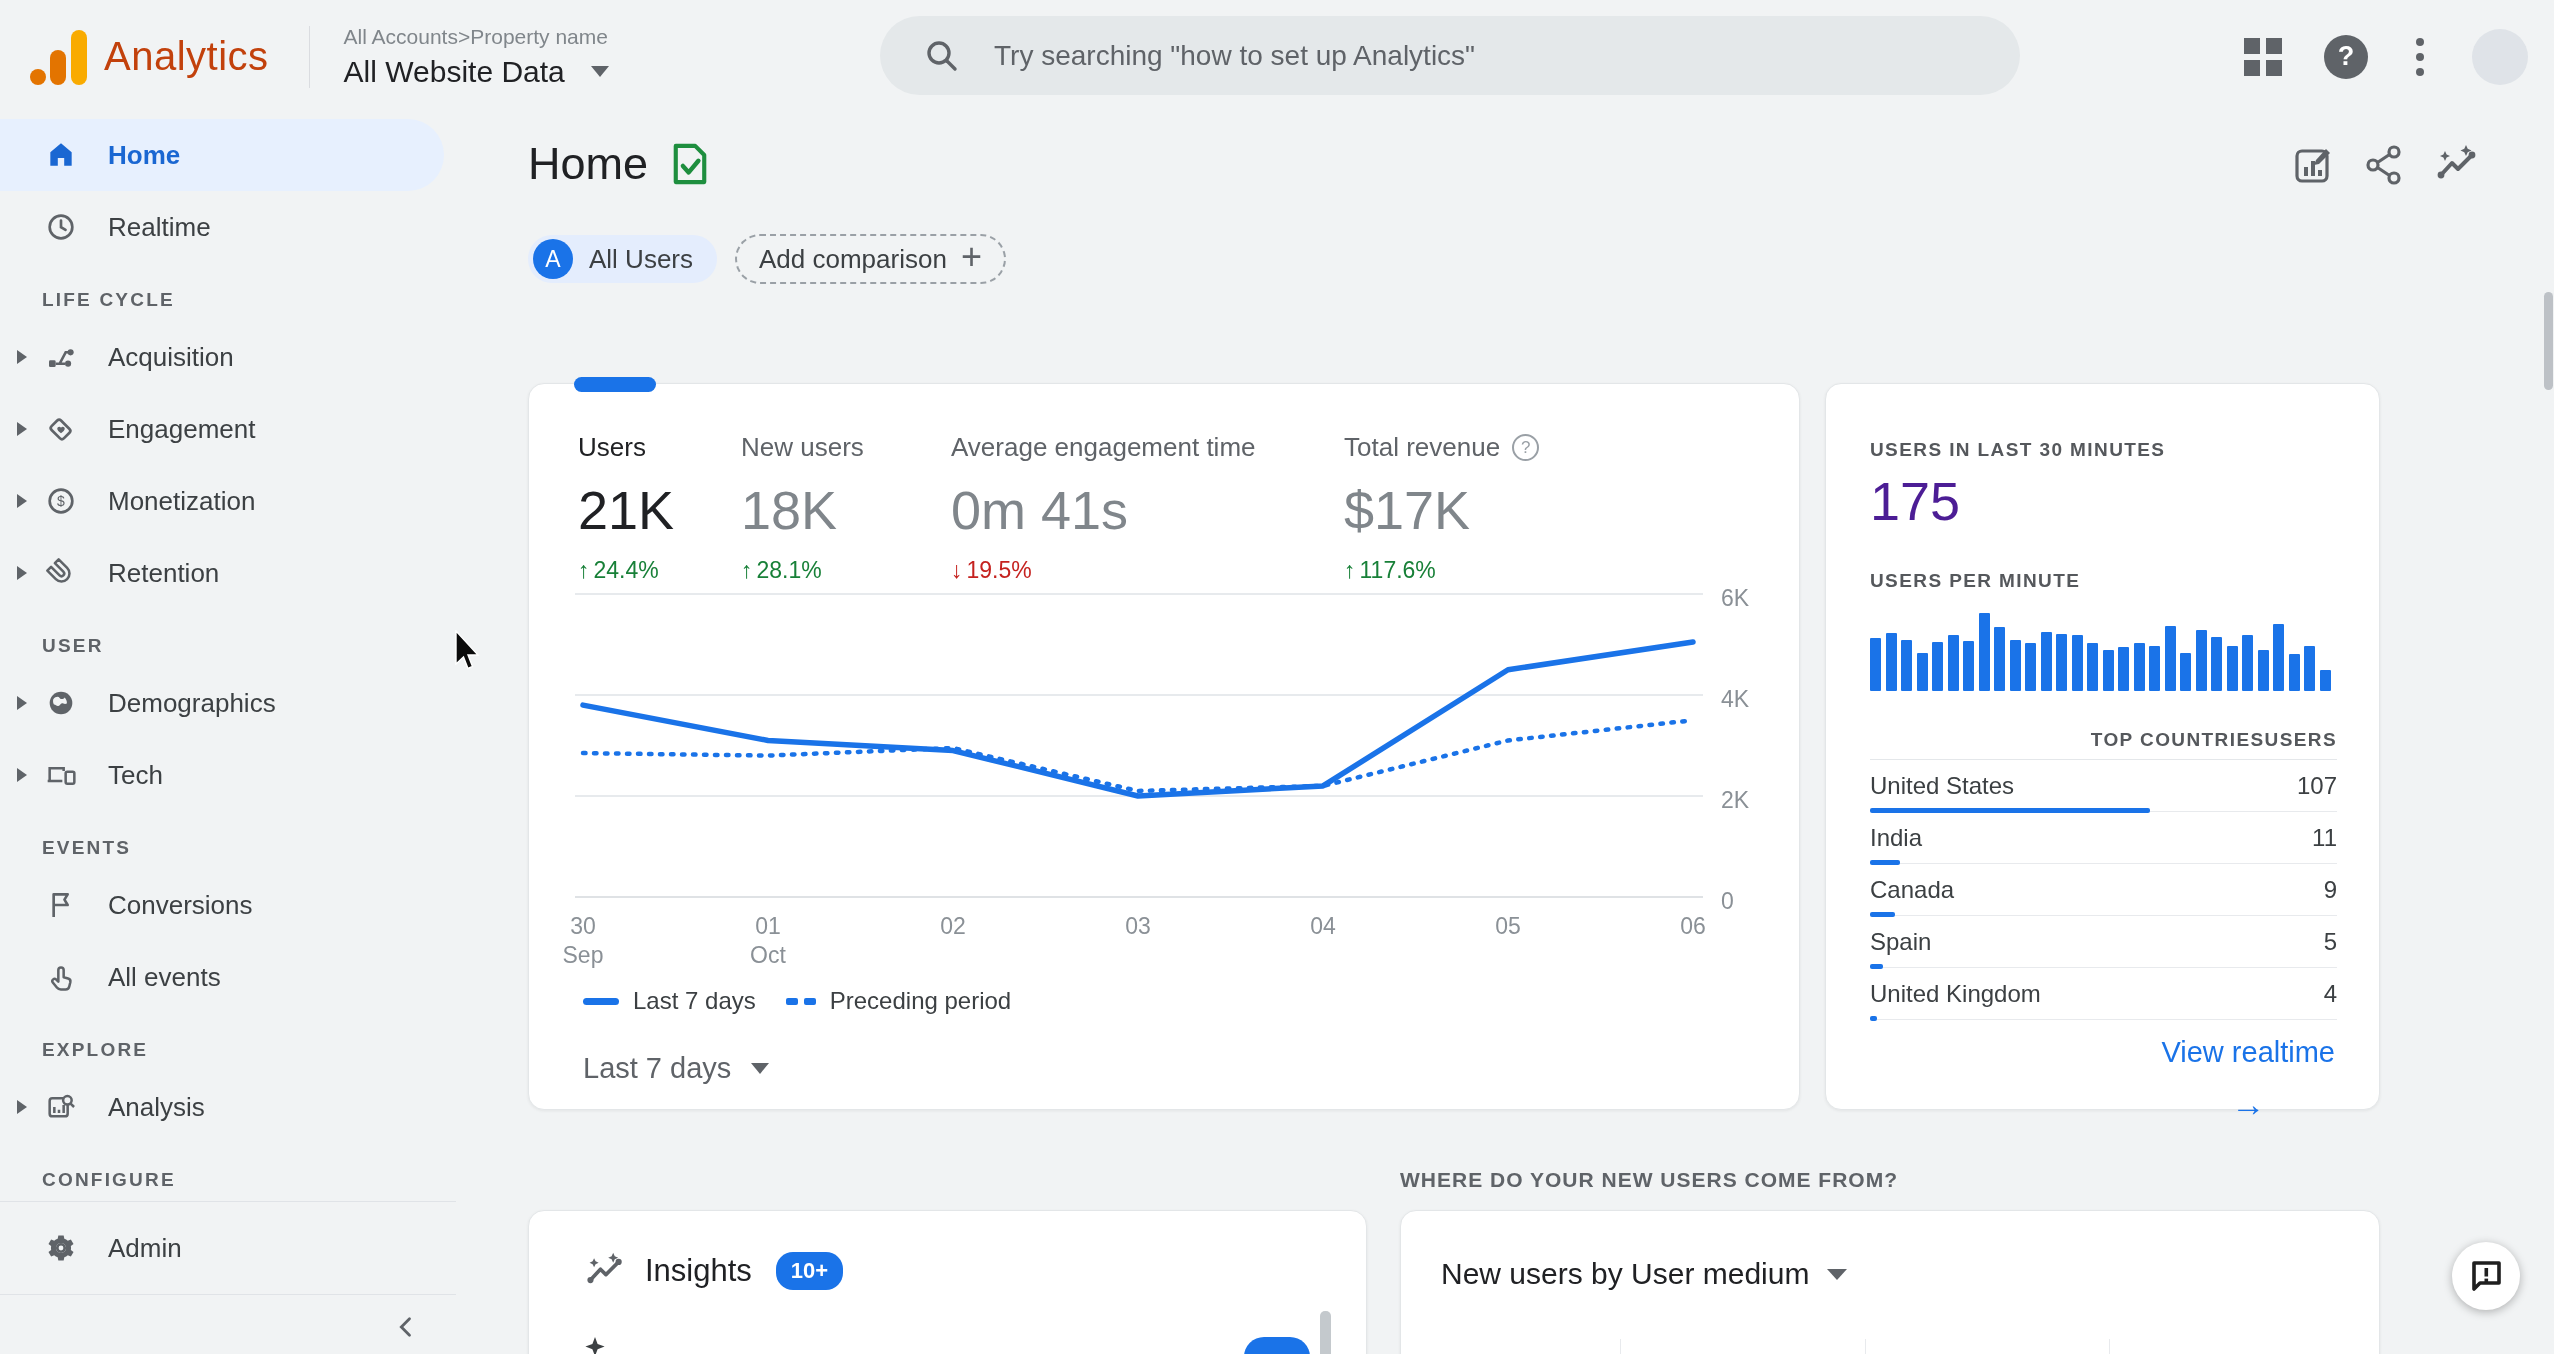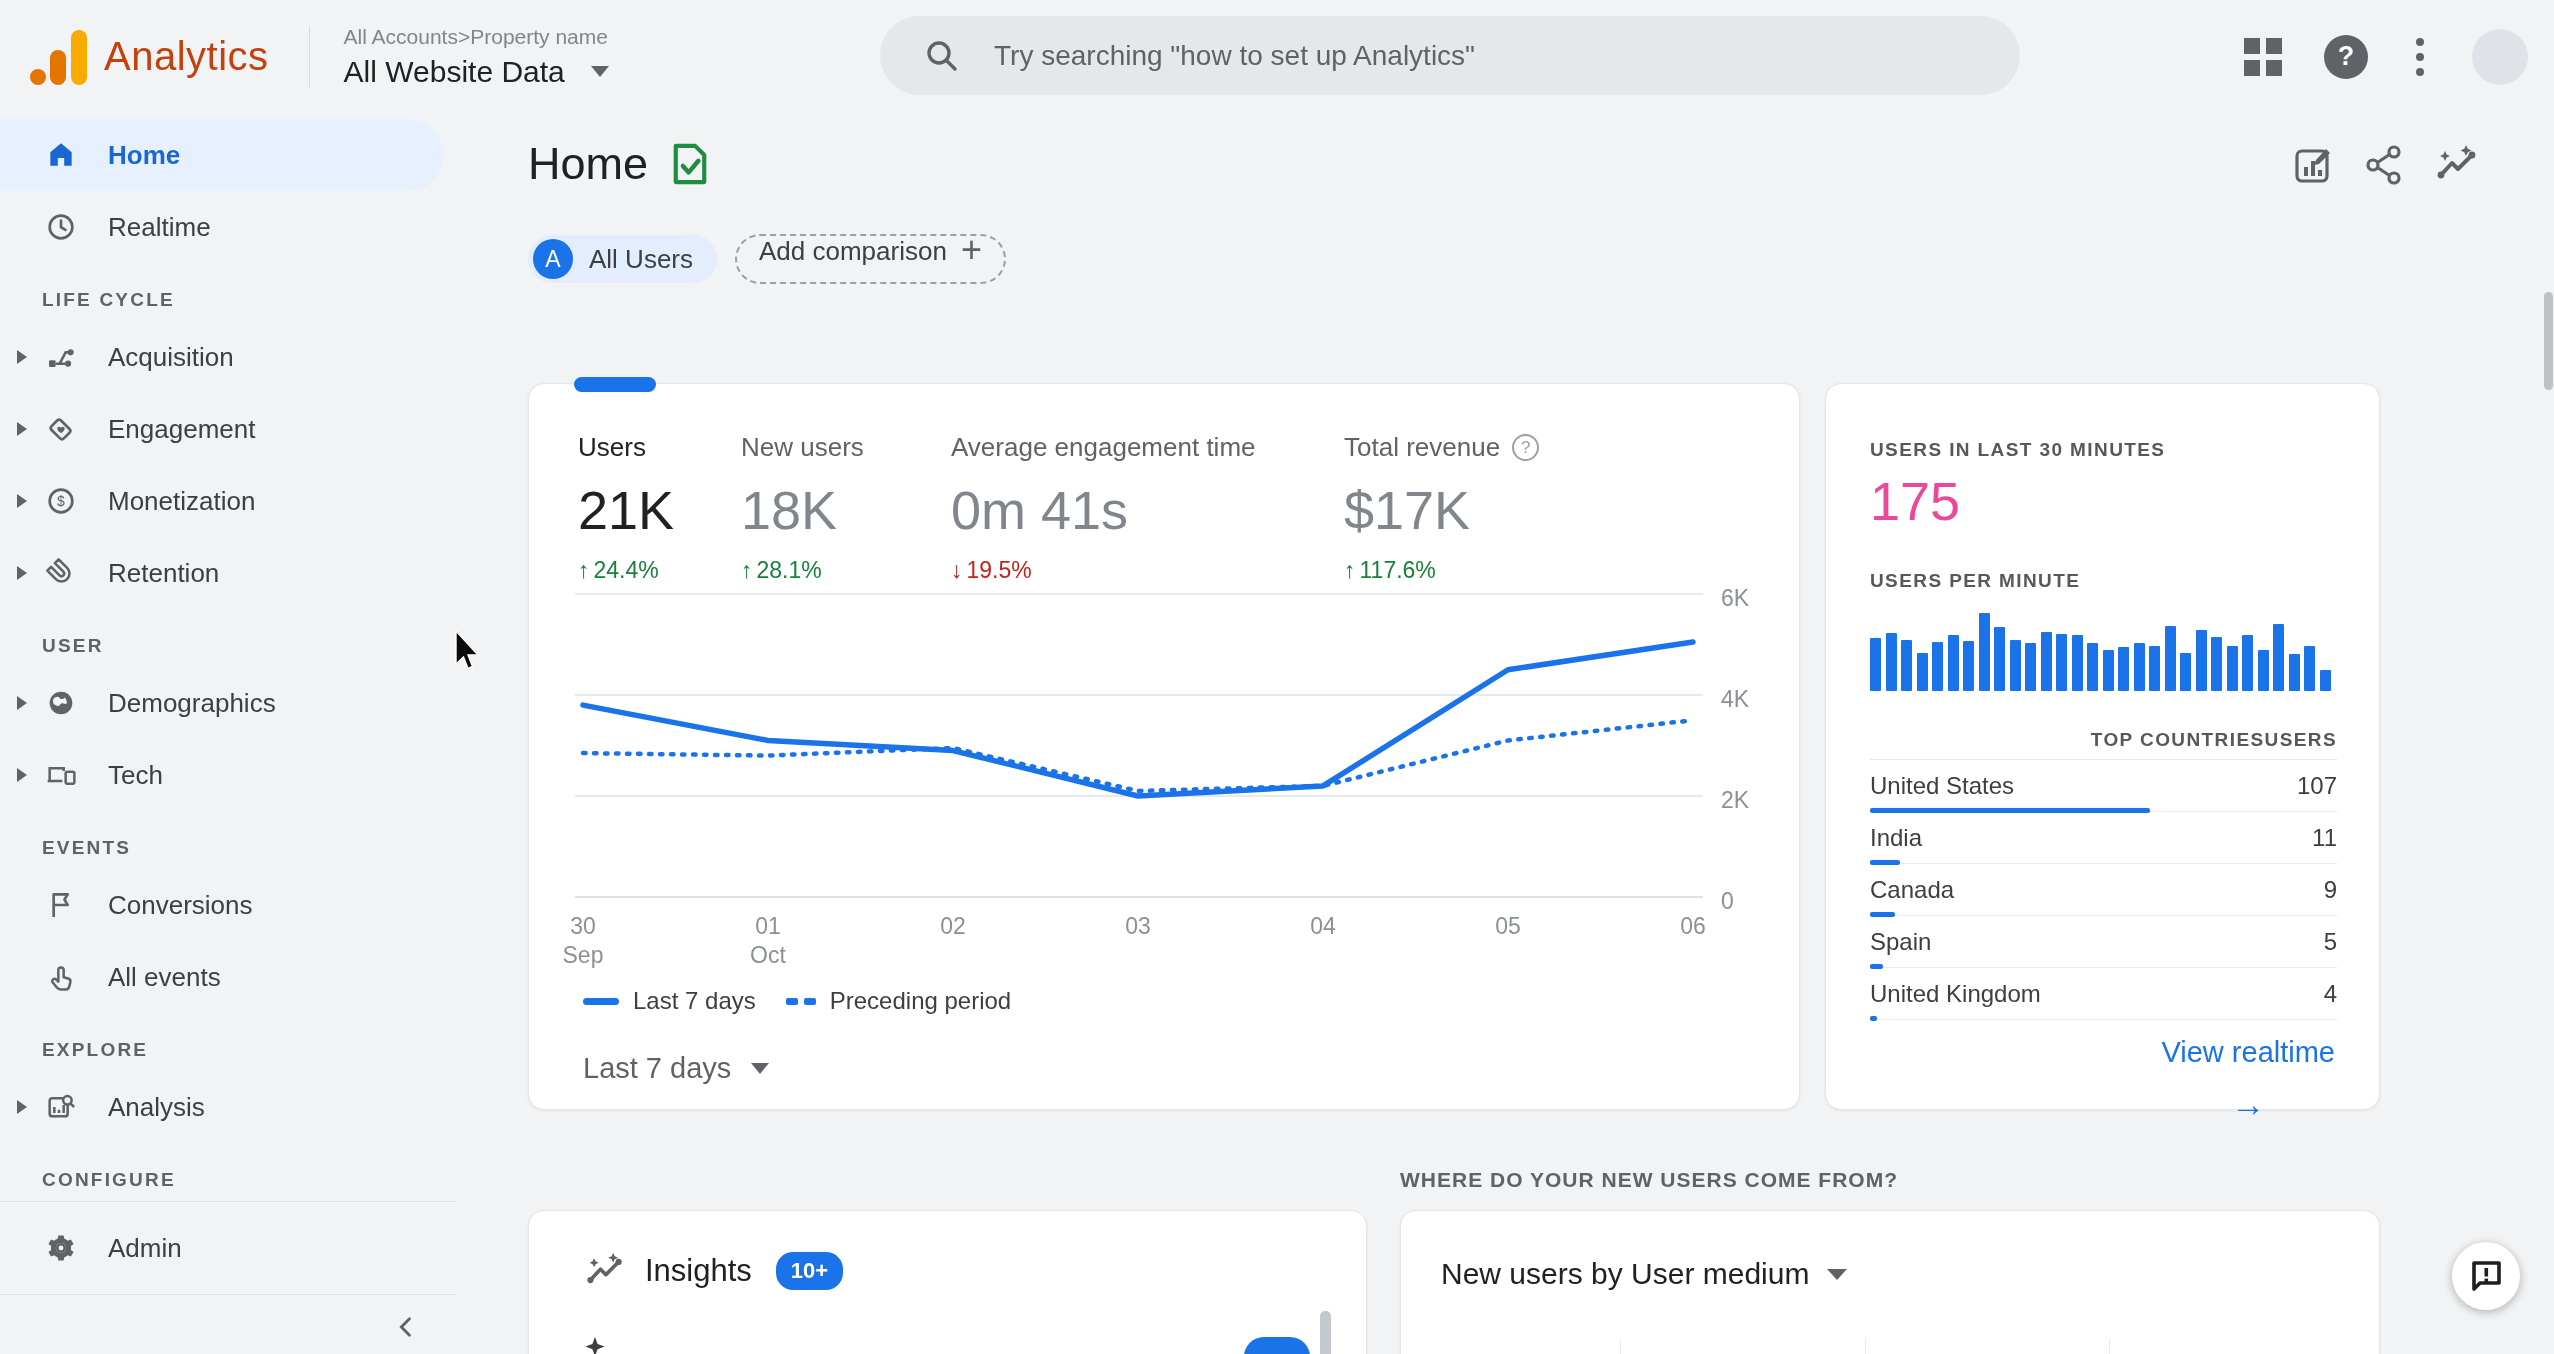--- a/index.html
+++ b/index.html
@@ -43,21 +43,21 @@
   .collapse-row { margin:18px 0 0 392px; }
 
   
   .page-title { position:absolute; left:528px; top:138px; font-size:45px; color:#202124; display:flex; align-items:center; gap:22px; }
   .hdr-actions { position:absolute; top:142px; left:2290px; display:flex; gap:26px; }
   .hdr-actions .act { width:46px; height:46px; display:flex; align-items:center; justify-content:center; cursor:pointer; }
   .chips { position:absolute; left:528px; top:234px; display:flex; align-items:center; gap:18px; }
   .chip-users { display:flex; align-items:center; background:#e4edfd; border-radius:26px; height:48px; padding:0 24px 0 5px; cursor:pointer; }
   .chip-users .a-circle { width:40px; height:40px; border-radius:50%; background:#1a73e8; color:#fff; font-size:23px; display:flex; align-items:center; justify-content:center; }
   .chip-users .c-label { font-size:26px; color:#3c4043; margin-left:16px; }
-  .chip-add { display:flex; align-items:flex-start; border:2px dashed #9aa0a6; border-radius:28px; height:50px; padding:0 22px; cursor:pointer; }
+  .chip-add { display:flex; align-items:center; border:2px dashed #9aa0a6; border-radius:28px; height:50px; padding:0 22px; cursor:pointer; }
   .chip-add .c-label { font-size:26px; color:#3c4043; }
   .chip-add .plus { font-size:36px; color:#5f6368; margin-left:14px; line-height:1; margin-top:-4px; }
 
   .card { position:absolute; background:#fff; border:1px solid #e3e6e8; border-radius:16px; box-shadow:0 1px 3px rgba(60,64,67,.08); }
   .metrics-card { left:528px; top:383px; width:1272px; height:727px; }
   .tab-pill { position:absolute; left:45px; top:-7px; width:82px; height:15px; background:#1a73e8; border-radius:8px; }
   .metric { position:absolute; top:48px; }
   .metric .m-label { font-size:26px; color:#5f6368; display:flex; align-items:center; gap:12px; }
   .metric .m-value { font-size:54px; color:#80868b; margin-top:16px; }
   .metric .m-delta { font-size:23px; margin-top:16px; display:flex; align-items:center; gap:4px; }
@@ -69,21 +69,21 @@
   .legend { position:absolute; left:54px; top:603px; display:flex; align-items:center; gap:30px; font-size:24px; color:#3c4043; }
   .leg-item { display:flex; align-items:center; gap:14px; }
   .sw-solid { width:36px; height:7px; border-radius:4px; background:#1a73e8; }
   .sw-dots { display:flex; gap:6px; }
   .sw-dots div { width:12px; height:7px; border-radius:2px; background:#1a73e8; }
   .range-sel { position:absolute; left:54px; top:668px; display:flex; align-items:center; font-size:29px; color:#5f6368; cursor:pointer; }
   .range-sel .caret-down { border-top-color:#5f6368; margin-left:20px; }
 
   .realtime-card { left:1825px; top:383px; width:555px; height:727px; }
   .rt-label { position:absolute; left:44px; font-size:19px; letter-spacing:1.4px; color:#55585c; font-weight:bold; }
-  .rt-value { position:absolute; left:44px; top:86px; font-size:54px; color:#ec4899; }
+  .rt-value { position:absolute; left:44px; top:86px; font-size:54px; color:#4c1d95; }
   .rt-bars { position:absolute; left:44px; top:222px; width:467px; height:85px; display:flex; align-items:flex-end; gap:4.5px; }
   .rt-bars div { width:11px; background:#1a73e8; border-radius:1px; }
   .ct-head { position:absolute; left:44px; top:345px; width:467px; display:flex; justify-content:flex-end; font-size:19px; letter-spacing:1.4px; color:#55585c; font-weight:bold; }
   .ct-head-line { position:absolute; left:44px; top:375px; width:467px; height:1px; background:#e4e7ea; }
   .ct-rows { position:absolute; left:44px; top:376px; width:467px; }
   .ct-row { position:relative; height:52px; display:flex; align-items:center; justify-content:space-between; border-bottom:1px solid #e8eaed; font-size:24px; color:#3c4043; }
   .ct-bar { position:absolute; bottom:-2px; left:0; height:5px; background:#1a73e8; border-radius:2px; }
   .rt-link { position:absolute; right:44px; top:652px; display:flex; align-items:center; gap:16px; color:#1a73e8; font-size:29px; cursor:pointer;flex-direction:column; }
   .rt-link .arrow { font-size:34px; }
 

